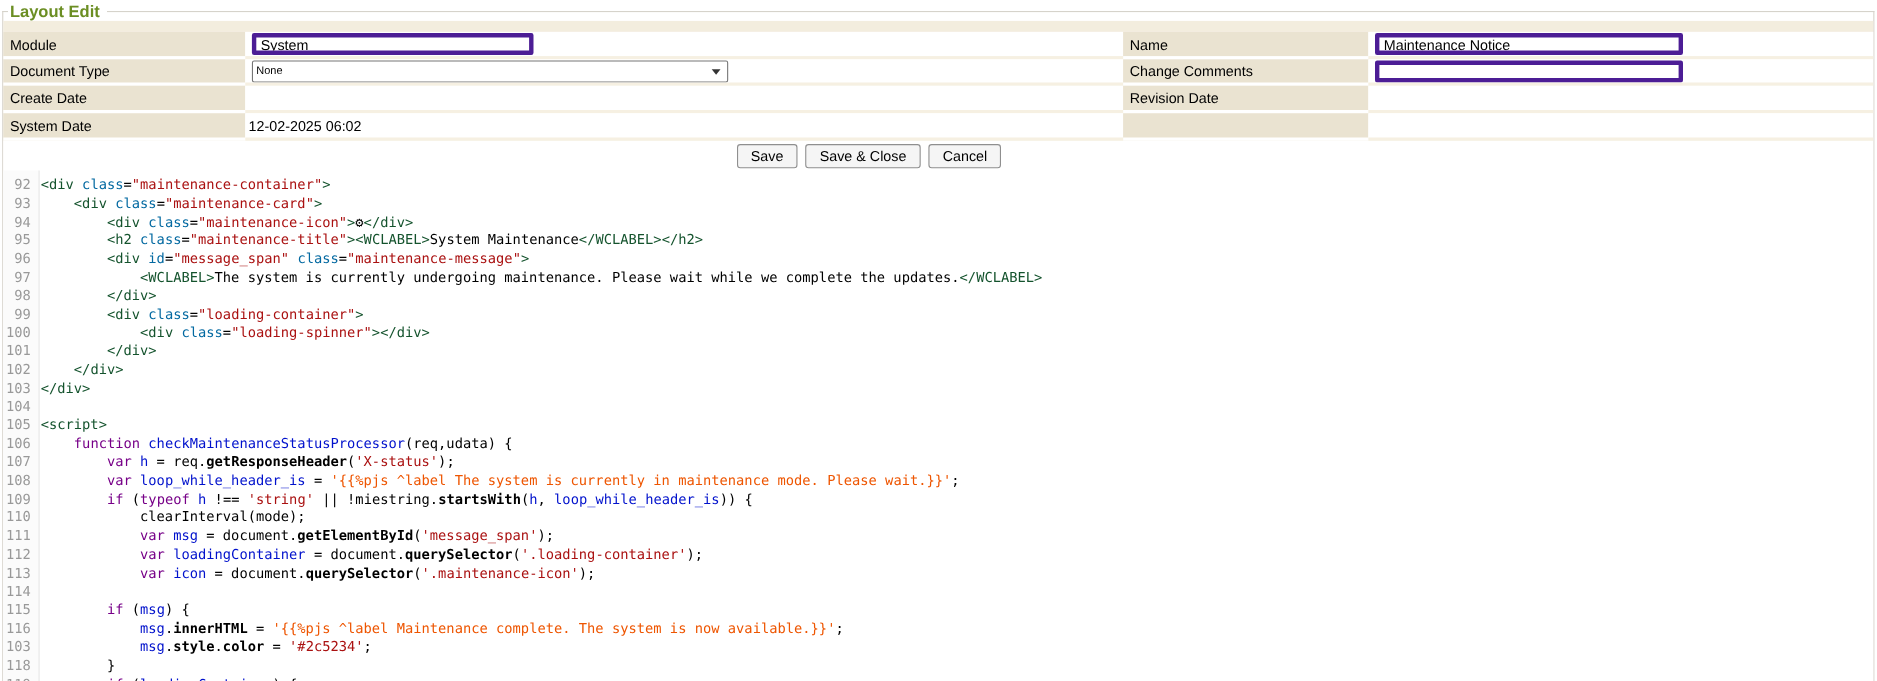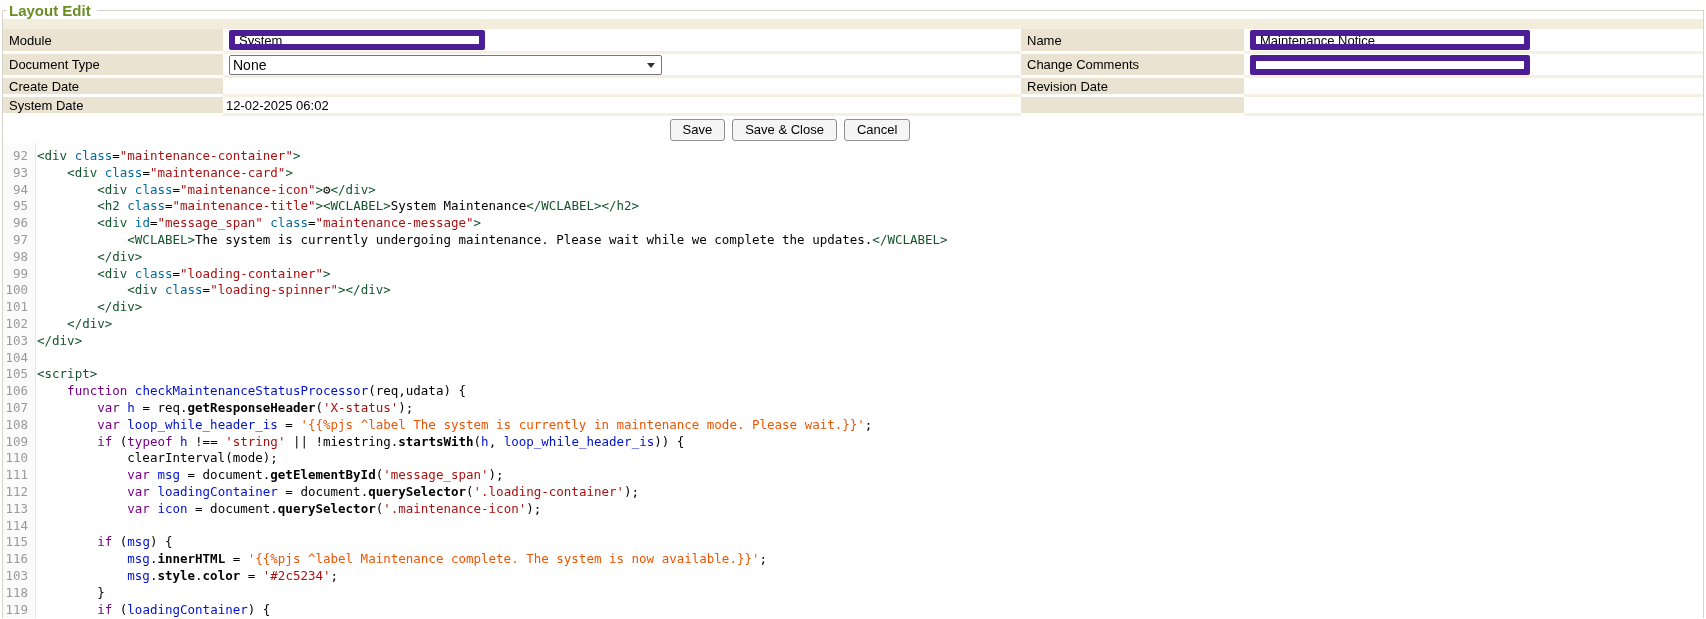--- a/index.html
+++ b/index.html
@@ -25,33 +25,33 @@
   .cell.label {
     background:#eae3d1; border-bottom:3px solid #ffffff;
     padding-left:6px; font-size:13px;
   }
   .cell.value {
     background:#ffffff; border-bottom:3px solid #f6f0e2;
     padding-left:3px; font-size:13px;
   }
   .r-input { height:25px; }
   .r-select { height:24px; }
-  .r-date  { height:19px; }
+  .r-date  { height:25px; }
 
   input.tbox {
-    height:20px; border:6px solid #4c1d95; border-radius:2px;
+    height:20px; border:4px solid #4c1d95; border-radius:2px;
     font-family:"Liberation Sans", sans-serif; font-size:13px;
     padding:1px 4px; margin-left:3px; background:#fff;
   }
   .w-module { width:256px; }
   .w-right  { width:280px; }
   .select-wrap { position:relative; margin-left:3px; }
   select.sel {
     width:433px; height:20px; border:1px solid #767676; border-radius:2px;
-    background:#fff; font-family:"Liberation Sans", sans-serif; font-size:14px;
+    background:#fff; font-family:"Liberation Sans", sans-serif; font-size:10px;
     padding:0 18px 0 3px; -webkit-appearance:none; appearance:none;
   }
   .sel-arrow {
     position:absolute; right:7px; top:8px; width:0; height:0; pointer-events:none;
     border-left:4px solid transparent; border-right:4px solid transparent;
     border-top:5px solid #333;
   }
 
   
   .button-row {

